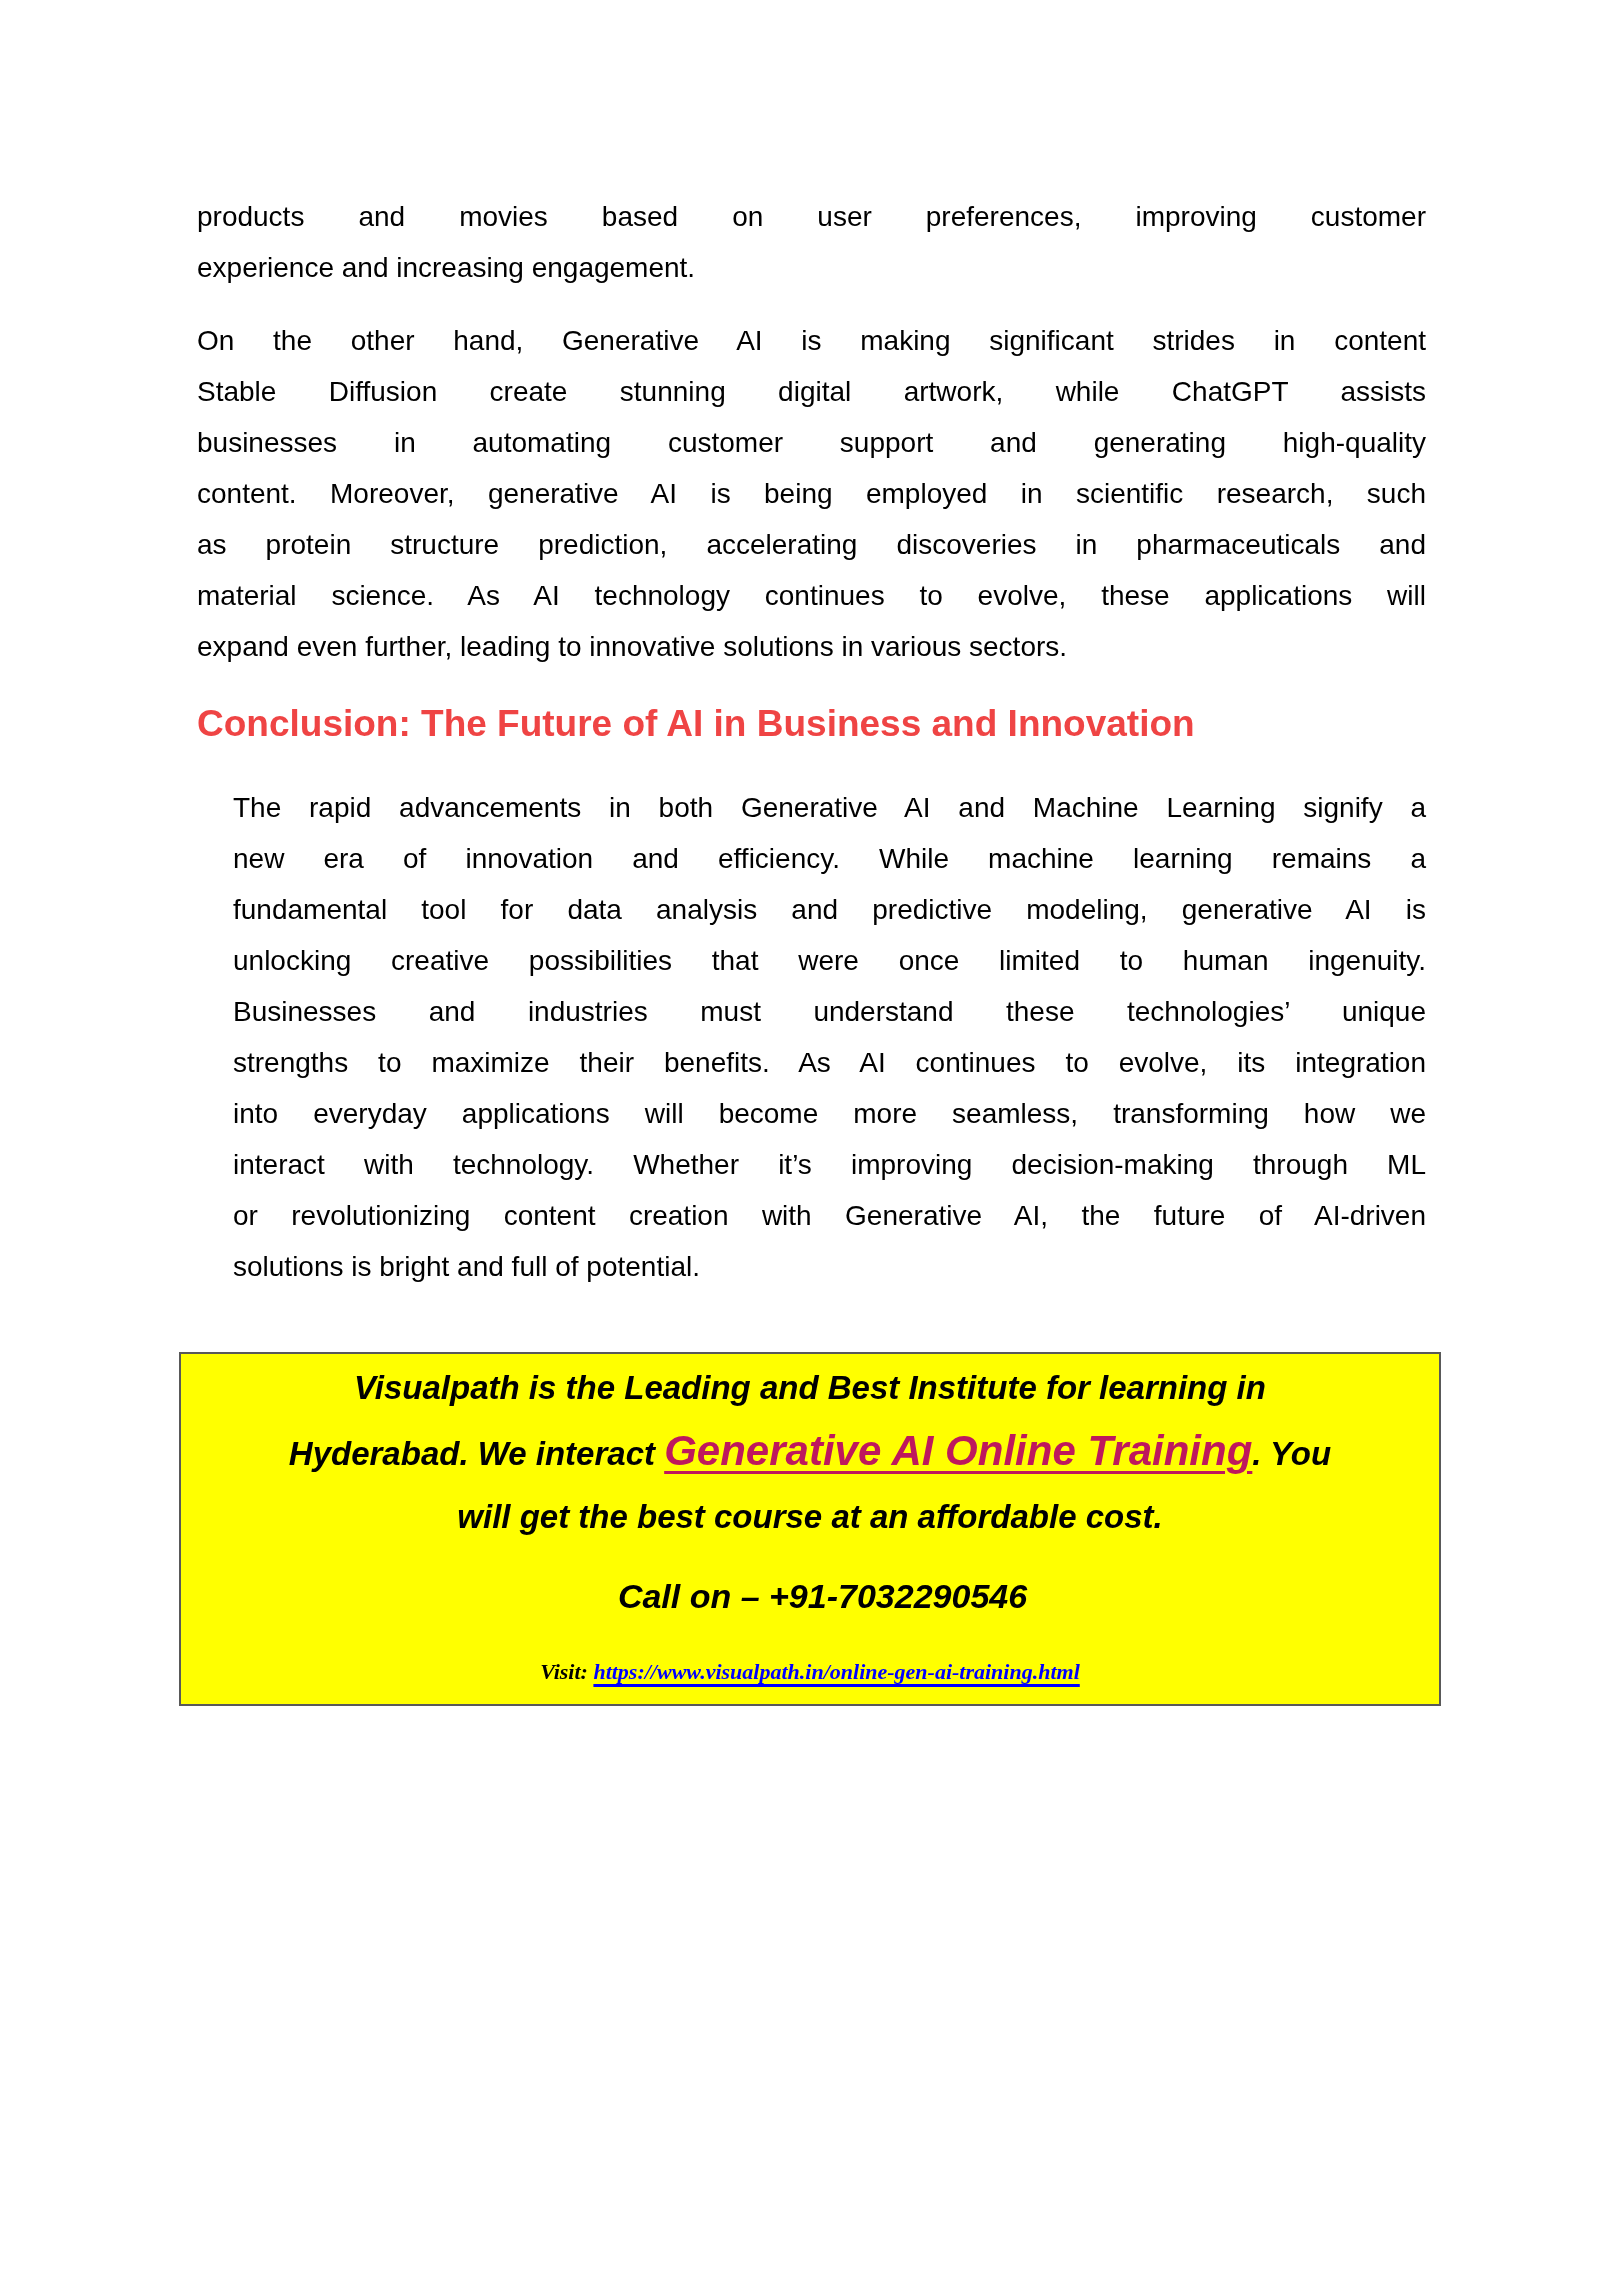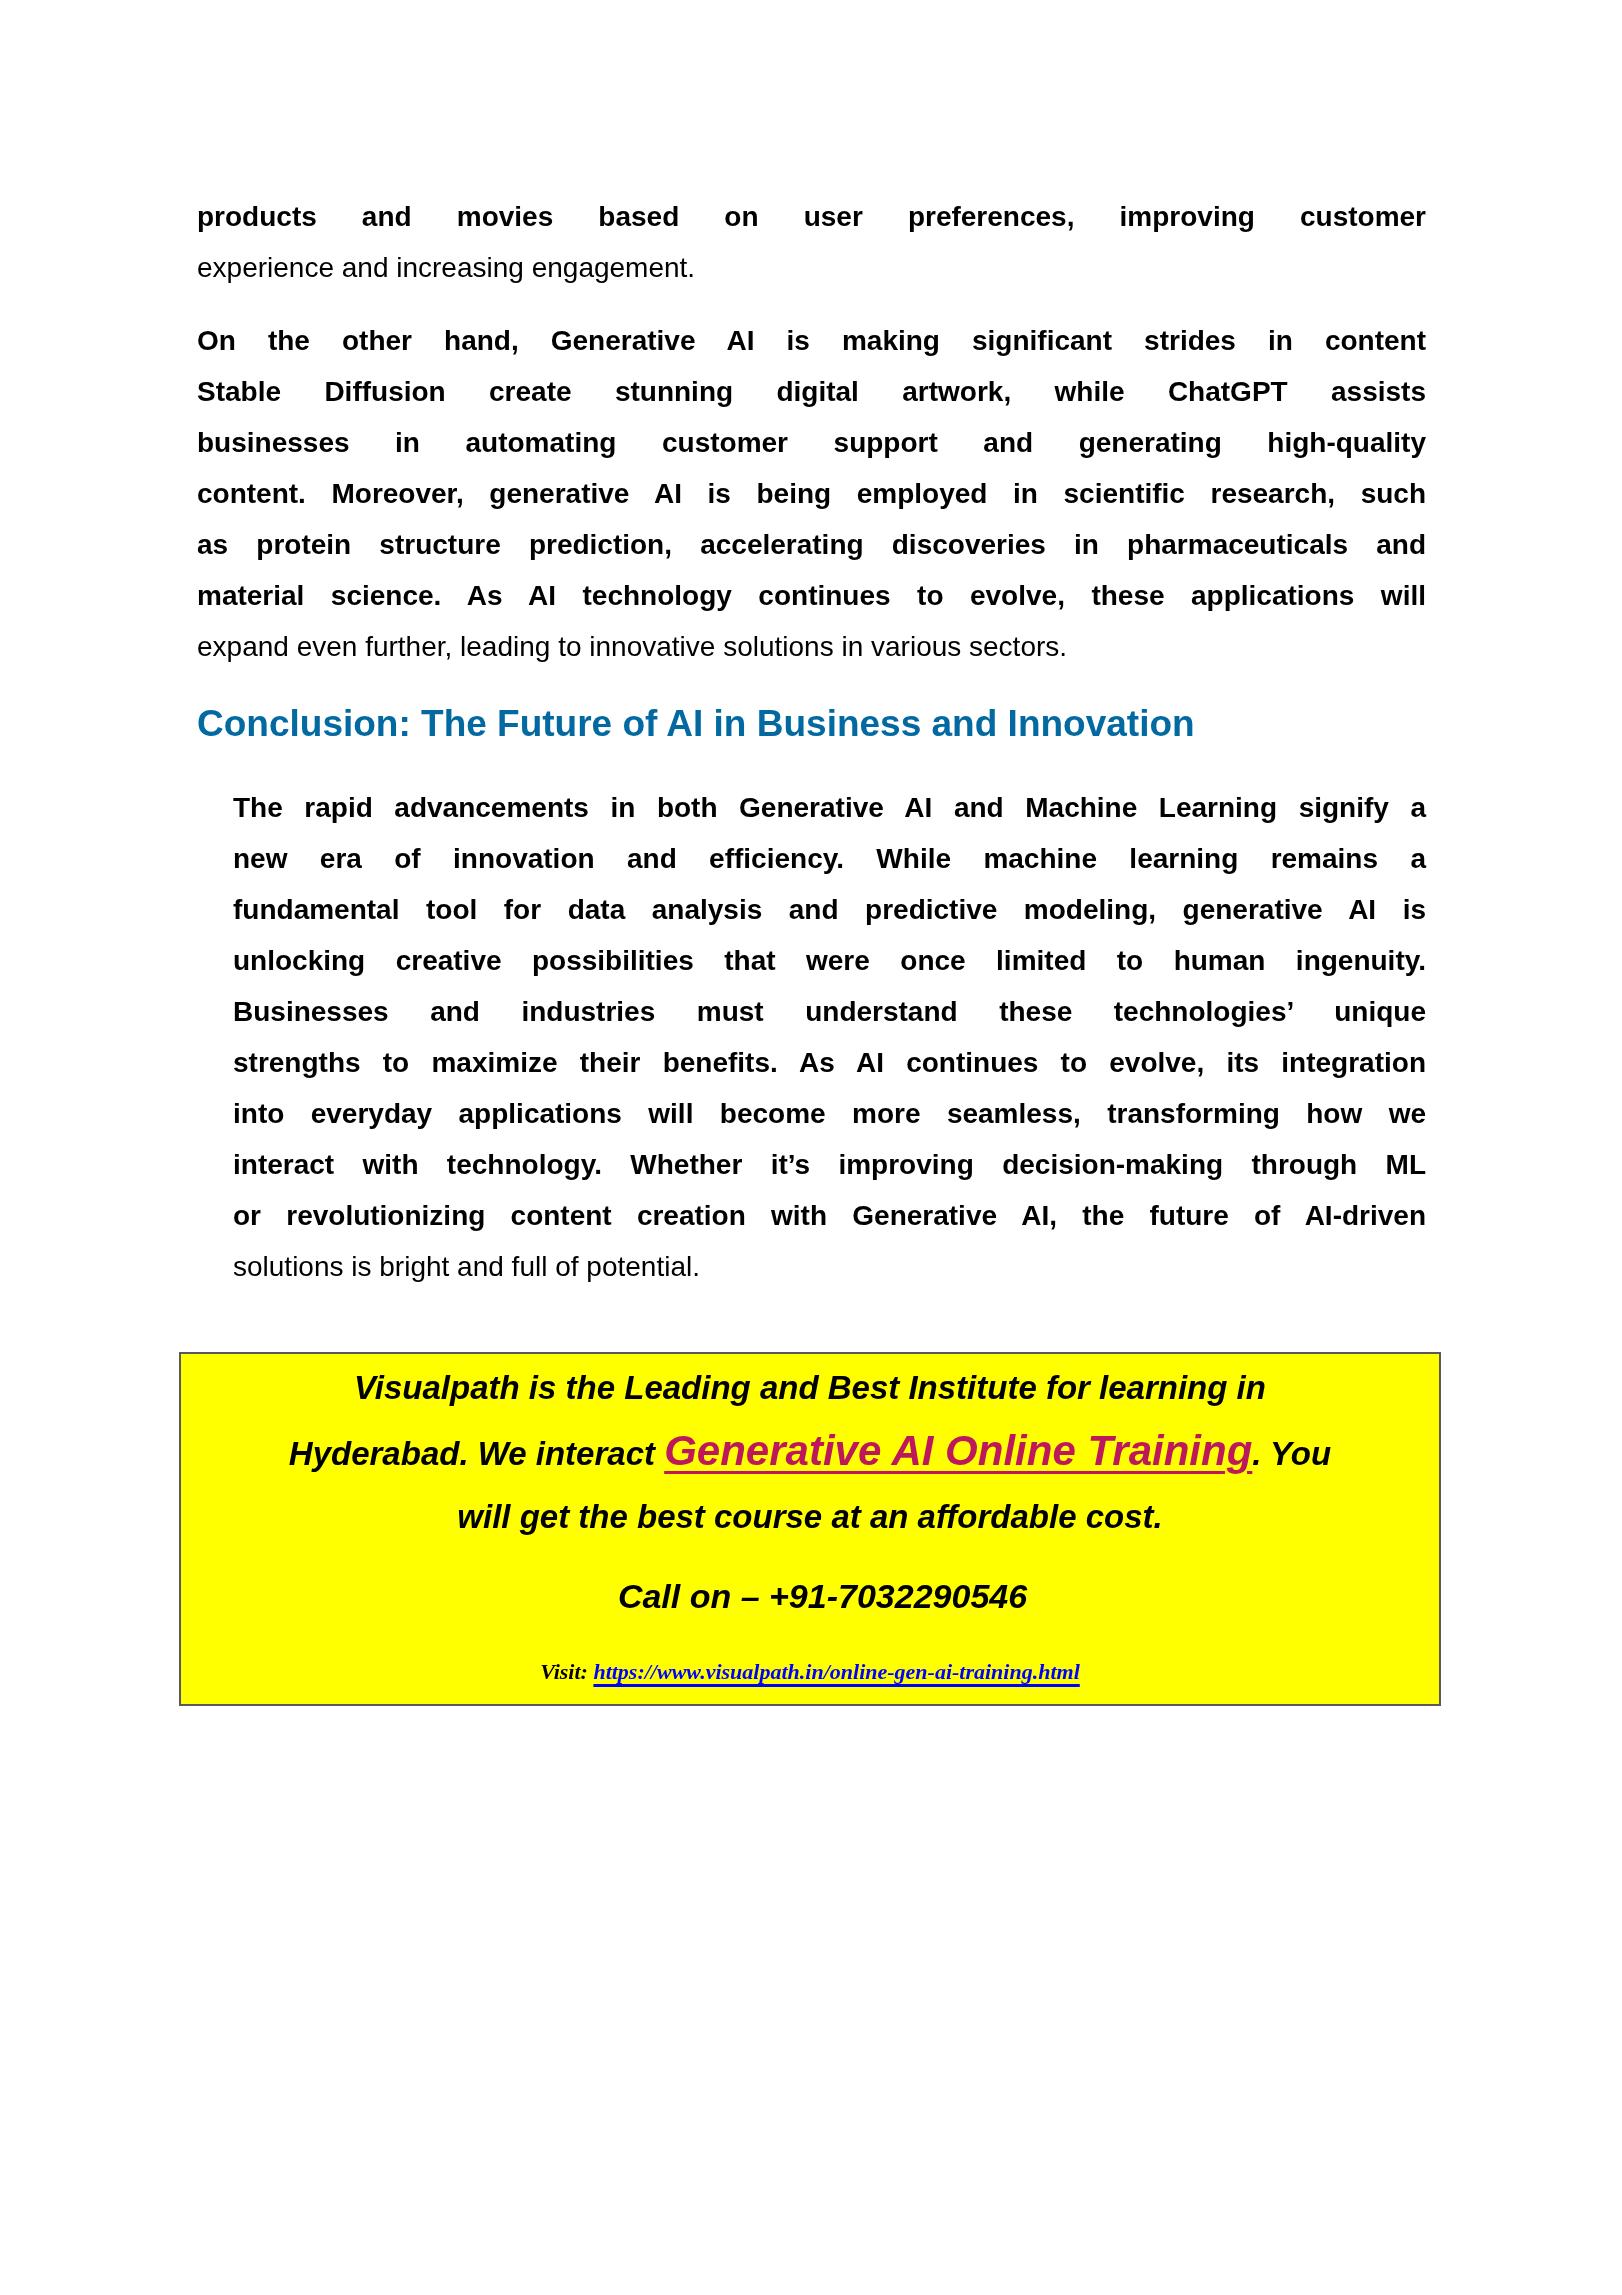--- a/index.html
+++ b/index.html
@@ -23,33 +23,32 @@
     width: 1229px;
   }
   .para {
     font-size: 28px;
     line-height: 51px;
     color: #000000;
   }
   .para .jl {            
     text-align: justify;
     text-align-last: justify;
-    font-weight: bold;
   }
   .para .ll {            
     text-align: left;
   }
   .p2 { margin-top: 22px; }
   .p3 { margin-top: 30px; margin-left: 36px; }
   .heading {
     margin-top: 23px;
     font-size: 37px;
     line-height: 57px;
     font-weight: bold;
-    color: #0369a1;
+    color: #ef4444;
     white-space: nowrap;
   }
   .promo-box {
     position: absolute;
     left: 179px;
     top: 1352px;
     width: 1262px;
     height: 354px;
     box-sizing: border-box;
     background: #ffff00;

